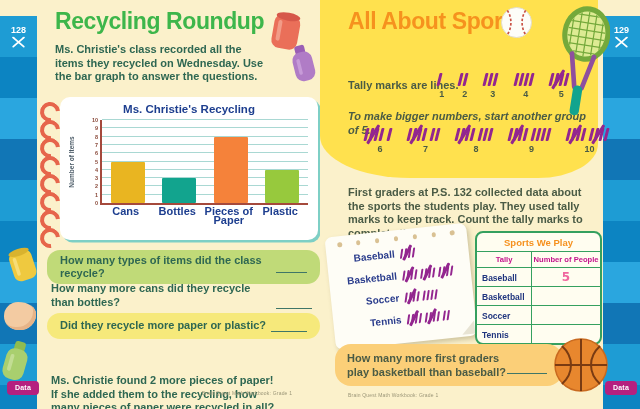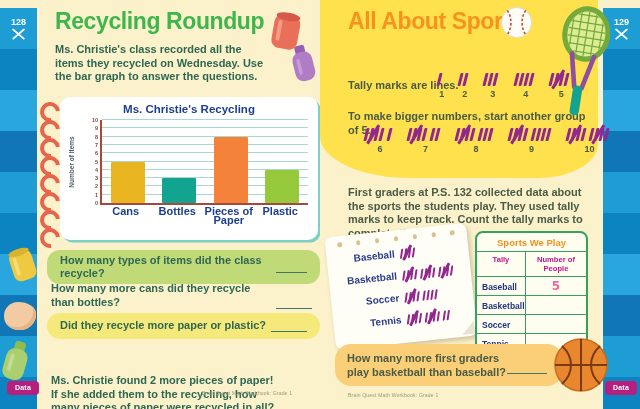--- a/index.html
+++ b/index.html
@@ -1,20 +1,20 @@
 <!DOCTYPE html>
 <html><head>
 <meta charset="utf-8">
 <style>
   html,body{margin:0;padding:0;background:#e8e8e8;}
   #stage{position:relative;width:640px;height:409px;overflow:hidden;
          font-family:"Liberation Sans",sans-serif;background:#FBF1CB;}
 
   
-  .sidebar{position:absolute;top:8px;bottom:0;width:37px;z-index:0;
+  .sidebar{position:absolute;top:16px;bottom:0;width:37px;z-index:0;
     background:repeating-linear-gradient(180deg,
       #1E9CD4 0 41px,#0C84C2 41px 82px,#2AA6DF 82px 123px,#1176B6 123px 164px);}
   .sidebar.left{left:0;} .sidebar.right{right:0;}
   .pagenum-block{margin-top:9px;text-align:center;color:#fff;}
   .pagenum{font-size:9px;font-weight:bold;line-height:10px;}
   .pencils-icon{display:block;margin:1px auto 0;}
 
   
   .page{position:absolute;top:0;height:409px;z-index:1;}
   #left-page{left:37px;width:283px;background:#FBF1CB;}
@@ -84,21 +84,21 @@
   #notepad{left:10px;top:230px;width:142px;height:113px;background:#FEFDF6;border-radius:7px;
     transform:rotate(-6deg);box-shadow:2px 3px 5px rgba(90,80,40,.28);}
   #holes{display:flex;justify-content:space-between;padding:6px 12px 2px;}
   .hole{width:4.5px;height:4.5px;border-radius:50%;background:#D9C193;}
   .nline{display:flex;align-items:center;height:22px;padding-left:6px;}
   .nlabel{width:62px;text-align:right;margin-right:6px;font-size:10px;font-weight:bold;color:#2A3C8C;}
   #fold{position:absolute;right:2px;bottom:2px;width:0;height:0;
     border-bottom:13px solid #E8E4D4;border-left:13px solid transparent;}
 
   
-  #sports-table{left:155px;top:231px;width:113px;background:#FFFDF0;
+  #sports-table{left:155px;top:231px;width:127px;background:#FFFDF0;
     border:2.5px solid #35A05F;border-radius:8px;overflow:hidden;box-sizing:border-box;}
   #st-title{color:#F6911E;font-weight:bold;font-size:9.5px;text-align:center;padding:4px 0 3px;}
   .st-grid{display:grid;grid-template-columns:44% 56%;}
   .st-cell{border-top:1.6px solid #35A05F;box-sizing:border-box;}
   .st-cell.c2{border-left:1.6px solid #35A05F;}
   .st-head{color:#C3148C;font-weight:bold;font-size:7.6px;text-align:center;padding:3px 1px;}
   .st-sport{color:#20357E;font-weight:bold;font-size:8.5px;padding:5px 0 5px 5px;height:19px;}
   .st-val{height:19px;text-align:center;font-size:12px;font-weight:bold;color:#F0679E;
     font-family:"DejaVu Sans",sans-serif;padding-top:2px;}
 
@@ -296,21 +296,21 @@
               <span class="tick"></span>
               <span class="tick"></span>
               <span class="tick"></span>
               <span class="tick"></span>
               <span class="strike"></span>
             </span>
           </div>
           <span class="num">5</span>
         </span></div>
 
-    <div class="body-text ink-right" style="left:28px;top:110px;width:250px;">To make bigger numbers, start another group of 5.</div>
+    <div class="body-text ink-right" style="left:28px;top:110px;width:250px;font-style:italic;">To make bigger numbers, start another group of 5.</div>
     <div id="tally-row-2" class="tally-row"><span class="titem">
           <div class="tally" style="display: inline-flex;">
             <span class="tgroup">
               <span class="tick"></span>
               <span class="tick"></span>
               <span class="tick"></span>
               <span class="tick"></span>
               <span class="strike"></span>
             </span>
             <span class="tgroup">

